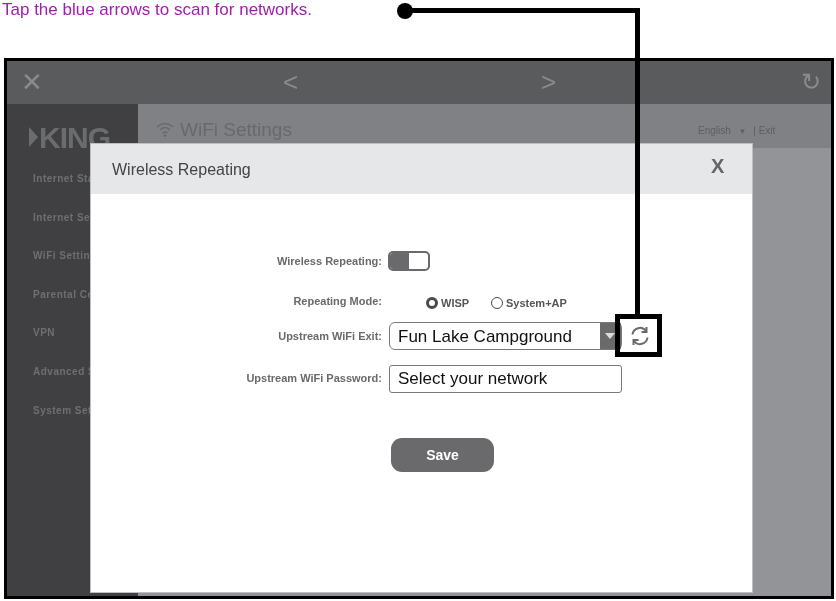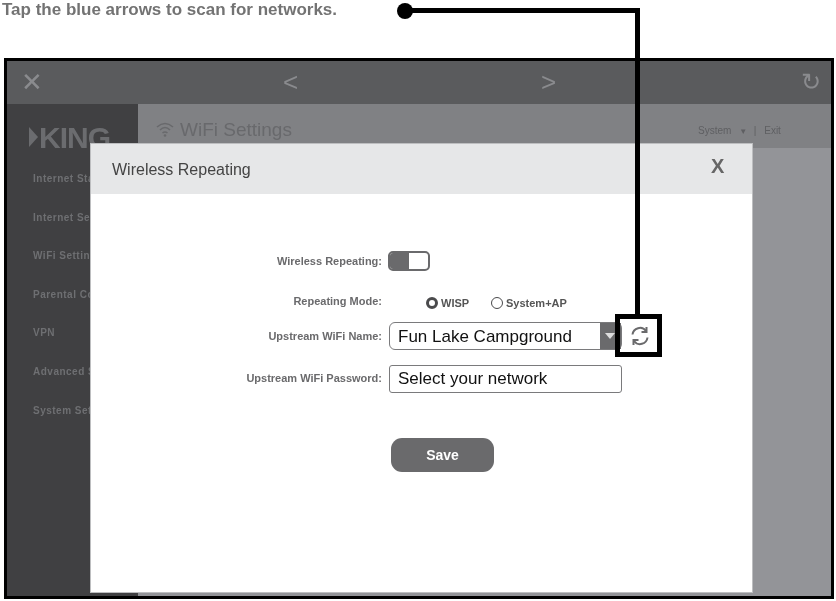--- a/index.html
+++ b/index.html
@@ -1,19 +1,19 @@
 <!DOCTYPE html>
 <html><head>
 <meta charset="utf-8">
 <style>
   * { box-sizing: border-box; margin: 0; padding: 0; }
   html, body { width: 836px; height: 601px; background: #ffffff; overflow: hidden; }
   body { position: relative; font-family: "Liberation Sans", sans-serif; }
 
-  .callout-text { position: absolute; left: 2px; top: 0px; font-size: 17px; color: #737373; line-height: 20px; white-space: nowrap; font-weight: bold; }
+  .callout-text { position: absolute; left: 2px; top: 0px; font-size: 17px; color: #a21caf; line-height: 20px; white-space: nowrap; }
   .callout-dot { position: absolute; left: 397px; top: 3px; width: 16px; height: 16px; border-radius: 50%; background: #000; }
   .callout-line-h { position: absolute; left: 405px; top: 8px; width: 235px; height: 5px; background: #000; }
   .callout-line-v { position: absolute; left: 635px; top: 8px; width: 5px; height: 311px; background: #000; z-index: 20; }
   .callout-box { position: absolute; left: 615px; top: 314px; width: 47px; height: 43px; border: 5px solid #000; z-index: 20; }
 
   .device { position: absolute; left: 4px; top: 58px; width: 830px; height: 541px; border: 3px solid #000; background: #939498; overflow: hidden; }
   .topbar { position: absolute; left: 0; top: 0; width: 100%; height: 43px; background: #5a5b5d; }
   .topbar .btn { position: absolute; top: 6px; color: #8a8b8e; font-size: 26px; line-height: 30px; cursor: pointer; }
   .sidebar { position: absolute; left: 0; top: 43px; width: 131px; height: 498px; background: #404042; }
   .logo { position: absolute; left: 22px; top: 18px; color: #6b6c6f; font-size: 30px; font-weight: bold; letter-spacing: -1px; line-height: 32px; }
@@ -77,24 +77,24 @@
       <span class="wifi">
         <svg width="18" height="15" viewBox="0 0 18 15">
             <path d="M1 5 Q9 -2 17 5" stroke="#68696c" stroke-width="1.6" fill="none"></path>
             <path d="M4 8 Q9 3 14 8" stroke="#68696c" stroke-width="1.6" fill="none"></path>
             <path d="M6.5 11 Q9 9 11.5 11" stroke="#68696c" stroke-width="1.6" fill="none"></path>
             <circle cx="9" cy="13.5" r="1.3" fill="#68696c"></circle>
           </svg>
       </span><span>WiFi Settings</span>
     </div>
     <div class="lang">
-      <span>System</span>
+      <span>English</span>
       <span style="font-size:8px;margin:0 4px 0 5px;">▼</span>
       <span>|</span>
-      <span style="margin-left:5px;">Exit</span>
+      <span style="">Exit</span>
     </div>
   </div>
 
   <div class="modal">
     <div class="modal-head">
       <div class="modal-title">Wireless Repeating</div>
       <div class="modal-close">X</div>
     </div>
 
     <div class="flabel" style="right:370px;top:111px;">Wireless Repeating:</div>
@@ -105,21 +105,21 @@
     <div class="flabel" style="right:370px;top:151px;">Repeating Mode:</div>
     <div class="radio" style="left:299px;">
       <span class="dot" style="border:3px solid #4a4a4c;"></span>
       <span>WISP</span>
     </div>
     <div class="radio" style="left:364px;">
       <span class="dot" style="border:1.5px solid #4a4a4c;"></span>
       <span>System+AP</span>
     </div>
 
-    <div class="flabel" style="right:370px;top:186px;">Upstream WiFi Name:</div>
+    <div class="flabel" style="right:370px;top:186px;">Upstream WiFi Exit:</div>
     <div class="select">
       <span class="val">Fun Lake Campground</span>
       <span class="arrow"></span>
     </div>
     <div class="refresh">
       <svg width="24" height="24" viewBox="0 0 24 24">
         <path d="M4.5 10.5 A7.5 7.5 0 0 1 18 7" stroke="#6a6a6c" stroke-width="2" fill="none"></path>
         <path d="M18.5 3 L18.5 8 L13.5 8" stroke="#6a6a6c" stroke-width="2" fill="none"></path>
         <path d="M19.5 13.5 A7.5 7.5 0 0 1 6 17" stroke="#6a6a6c" stroke-width="2" fill="none"></path>
         <path d="M5.5 21 L5.5 16 L10.5 16" stroke="#6a6a6c" stroke-width="2" fill="none"></path>

